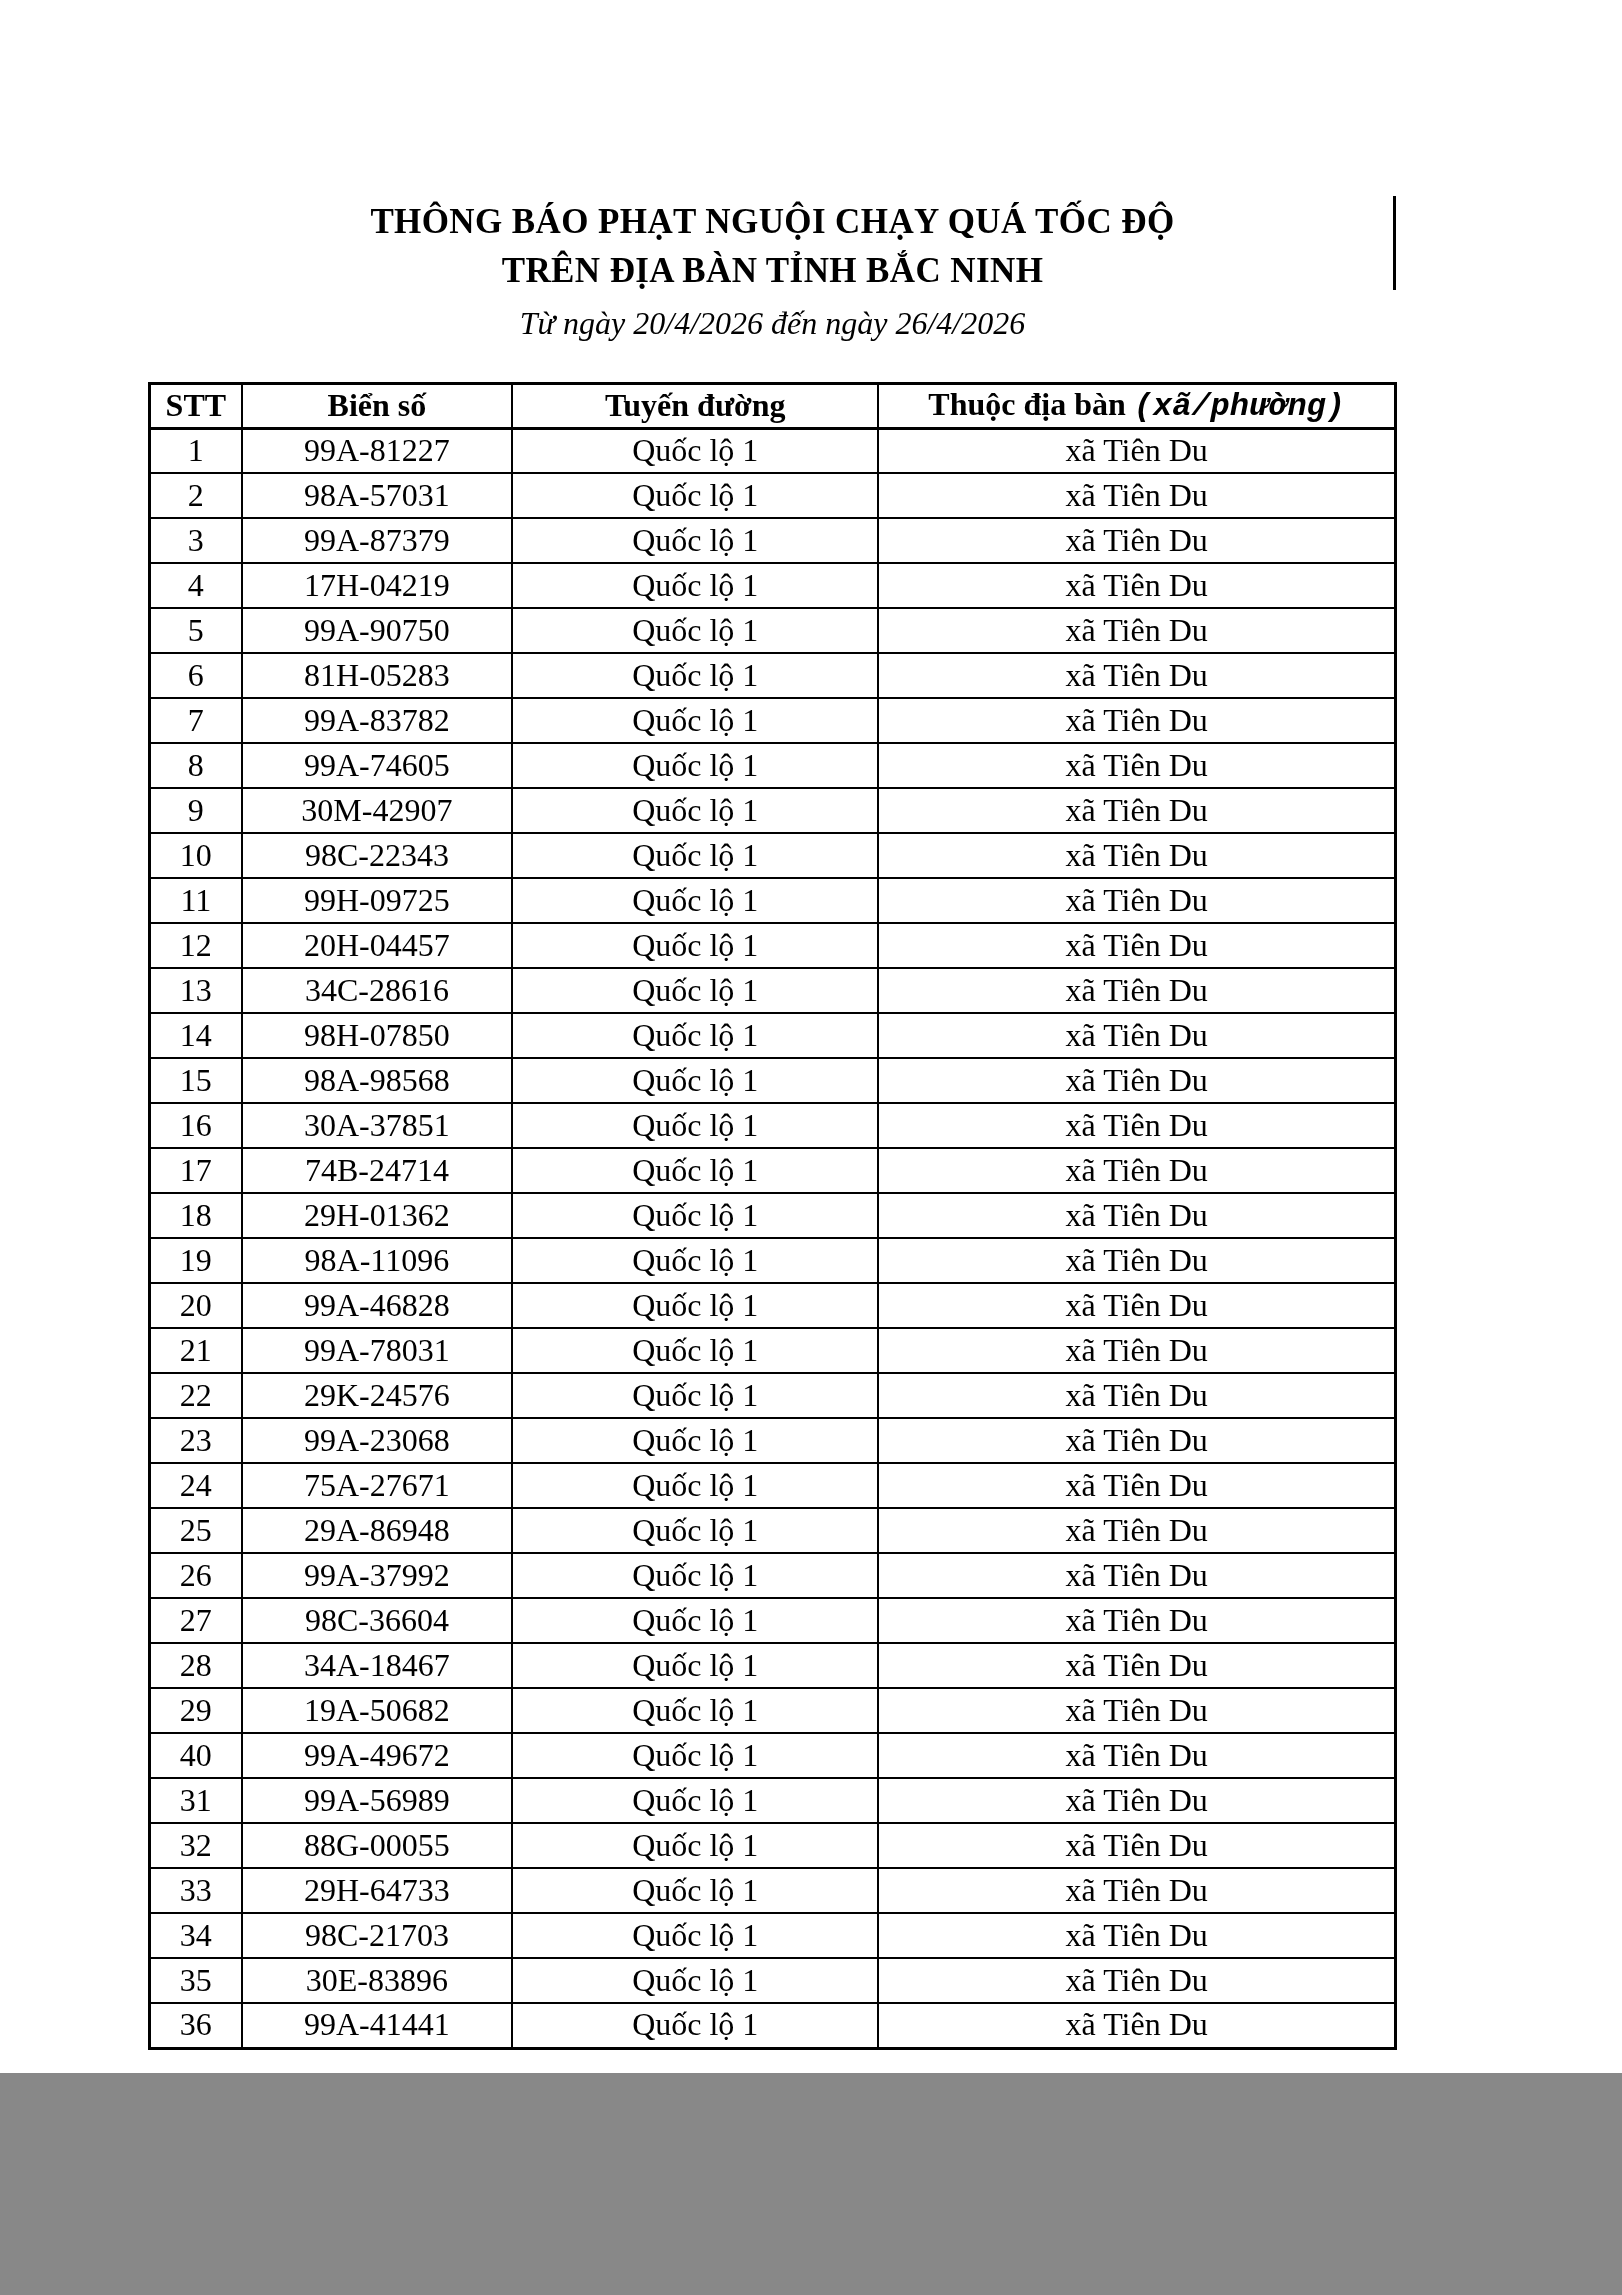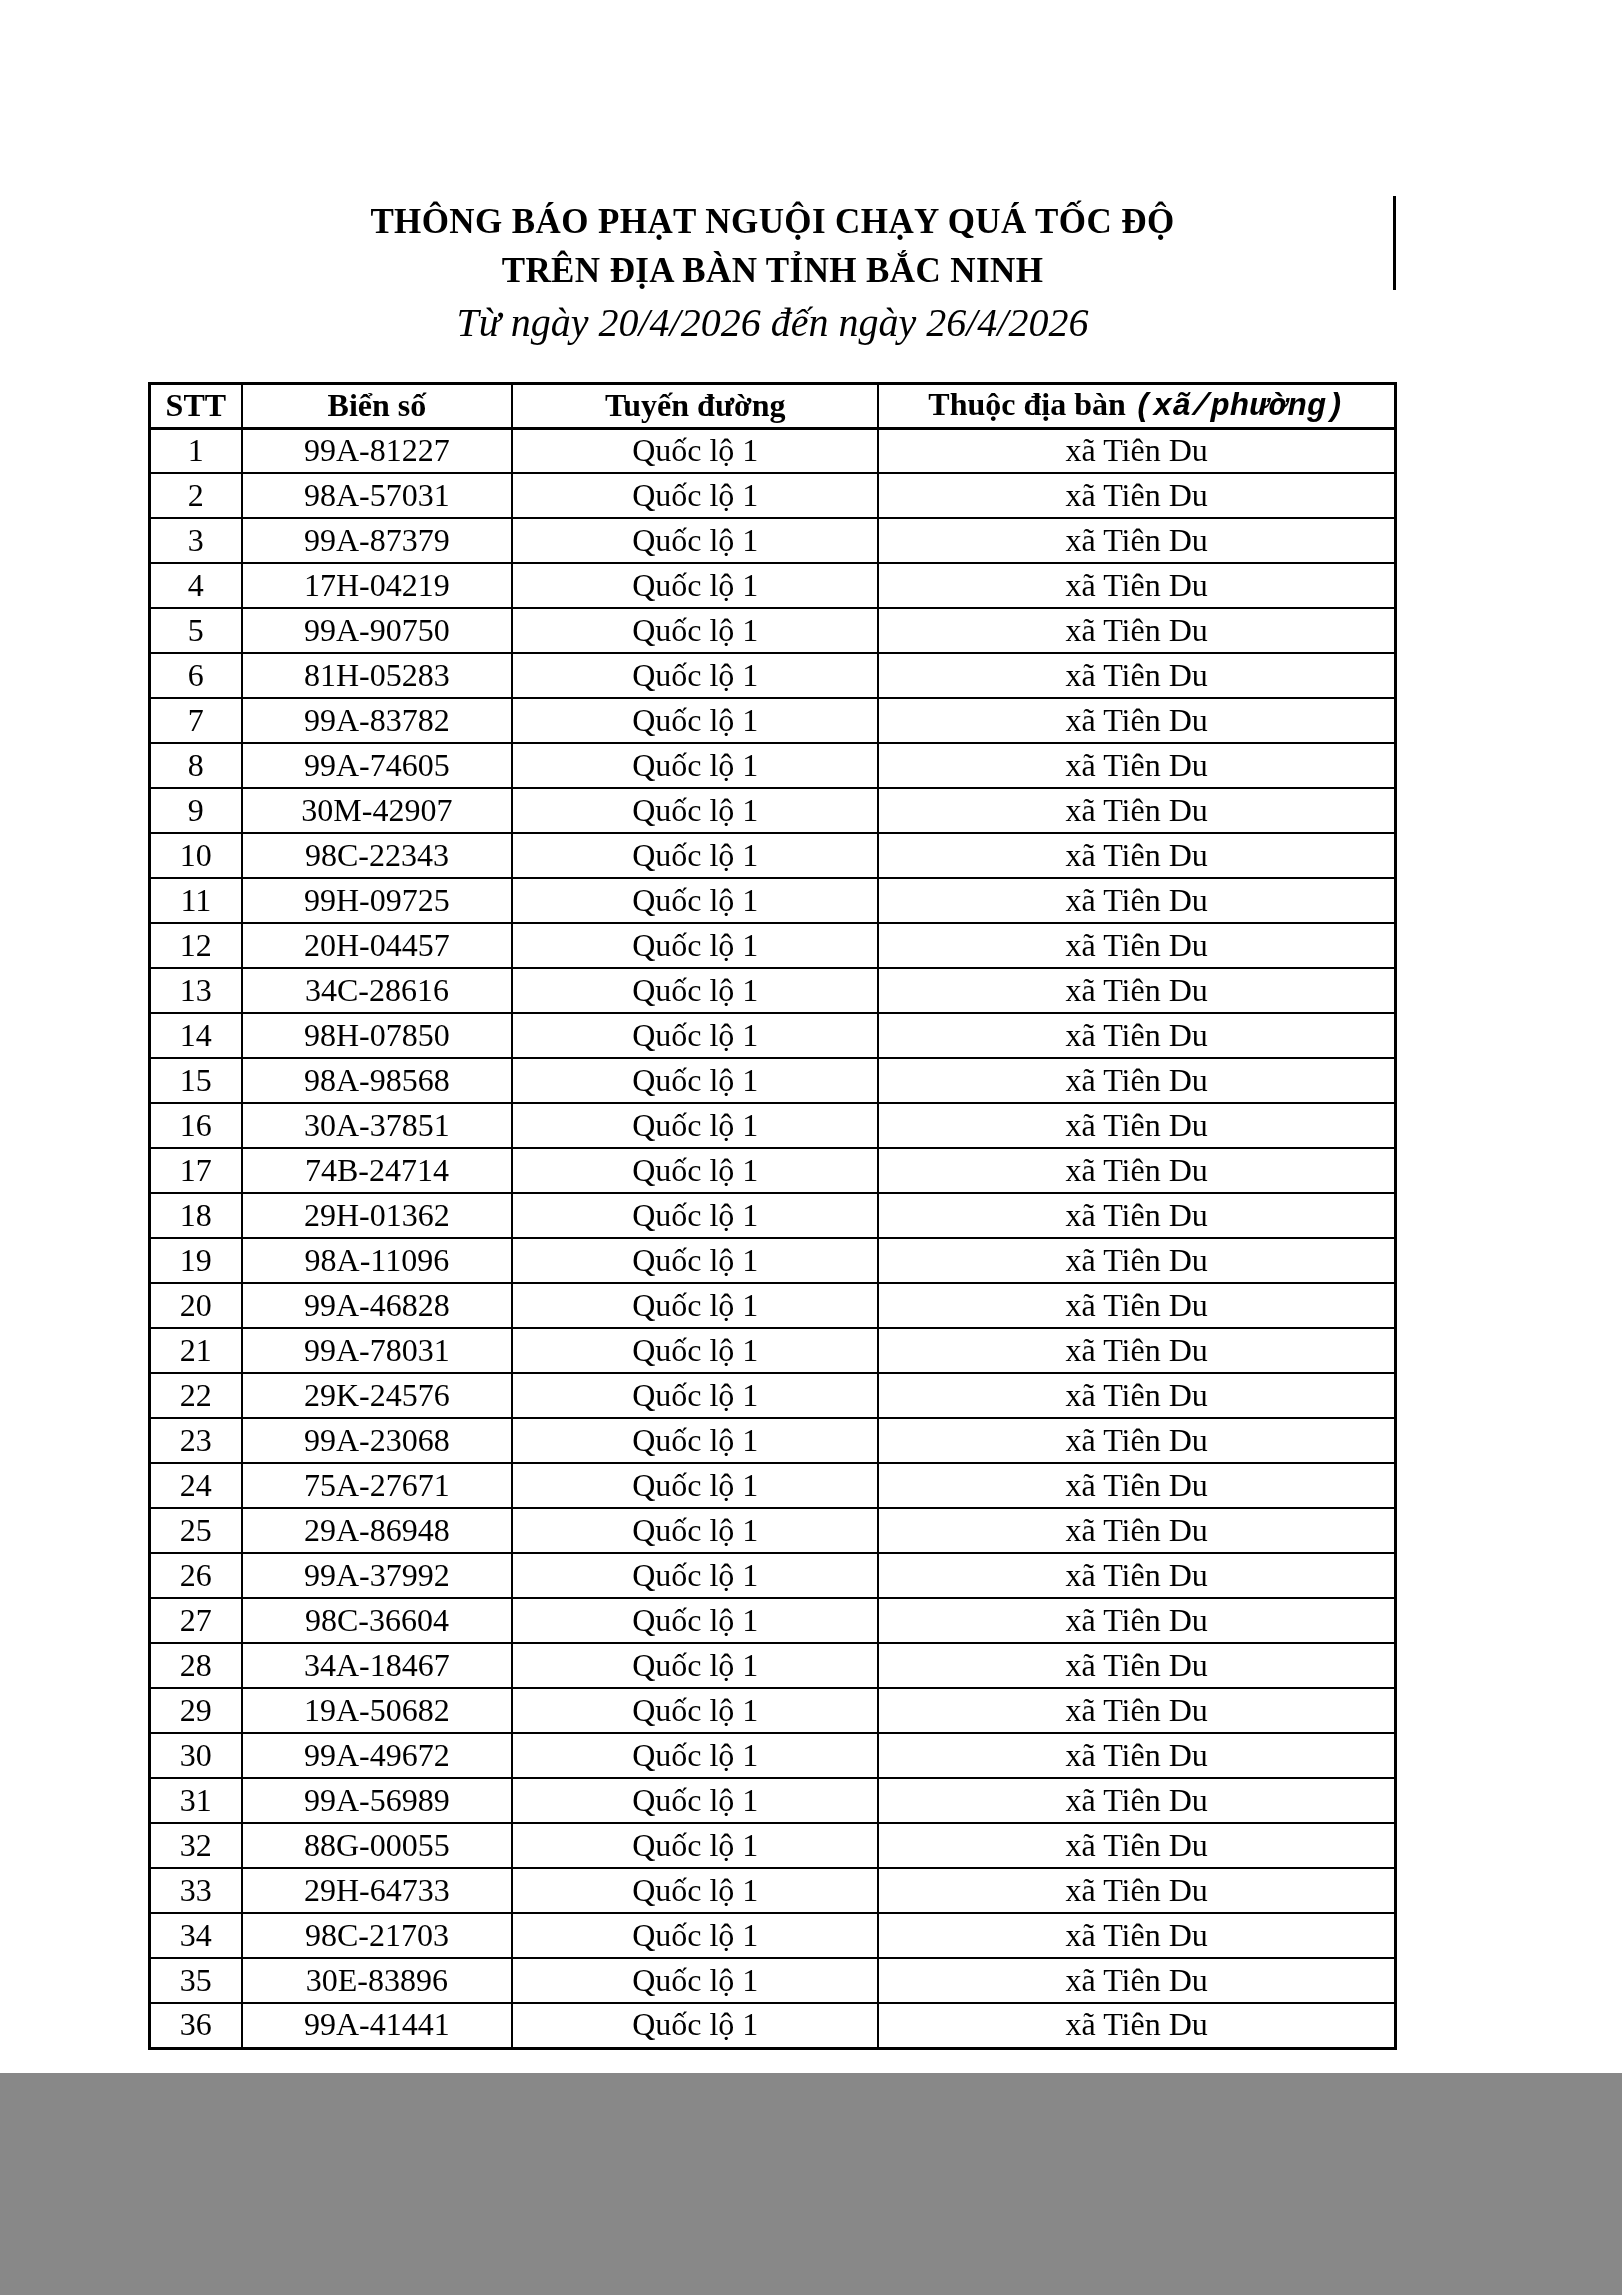--- a/index.html
+++ b/index.html
@@ -25,21 +25,21 @@
     text-align: center;
   }
   .title-line {
     font-size: 35px;
     font-weight: 700;
     line-height: 49px;
     letter-spacing: 0.4px;
     white-space: nowrap;
   }
   .date-line {
-    font-size: 40px;
+    font-size: 32px;
     font-style: italic;
     font-weight: 400;
     line-height: 42px;
     margin-top: 6.5px;
     white-space: nowrap;
   }
   table.violations {
     margin-top: 38px;
     width: 100%;
     border-collapse: collapse;
@@ -294,21 +294,21 @@
   </tr>
 
   <tr>
     <td>29</td>
     <td>19A-50682</td>
     <td>Quốc lộ 1</td>
     <td>xã Tiên Du</td>
   </tr>
 
   <tr>
-    <td>30</td>
+    <td>40</td>
     <td>99A-49672</td>
     <td>Quốc lộ 1</td>
     <td>xã Tiên Du</td>
   </tr>
 
   <tr>
     <td>31</td>
     <td>99A-56989</td>
     <td>Quốc lộ 1</td>
     <td>xã Tiên Du</td>

